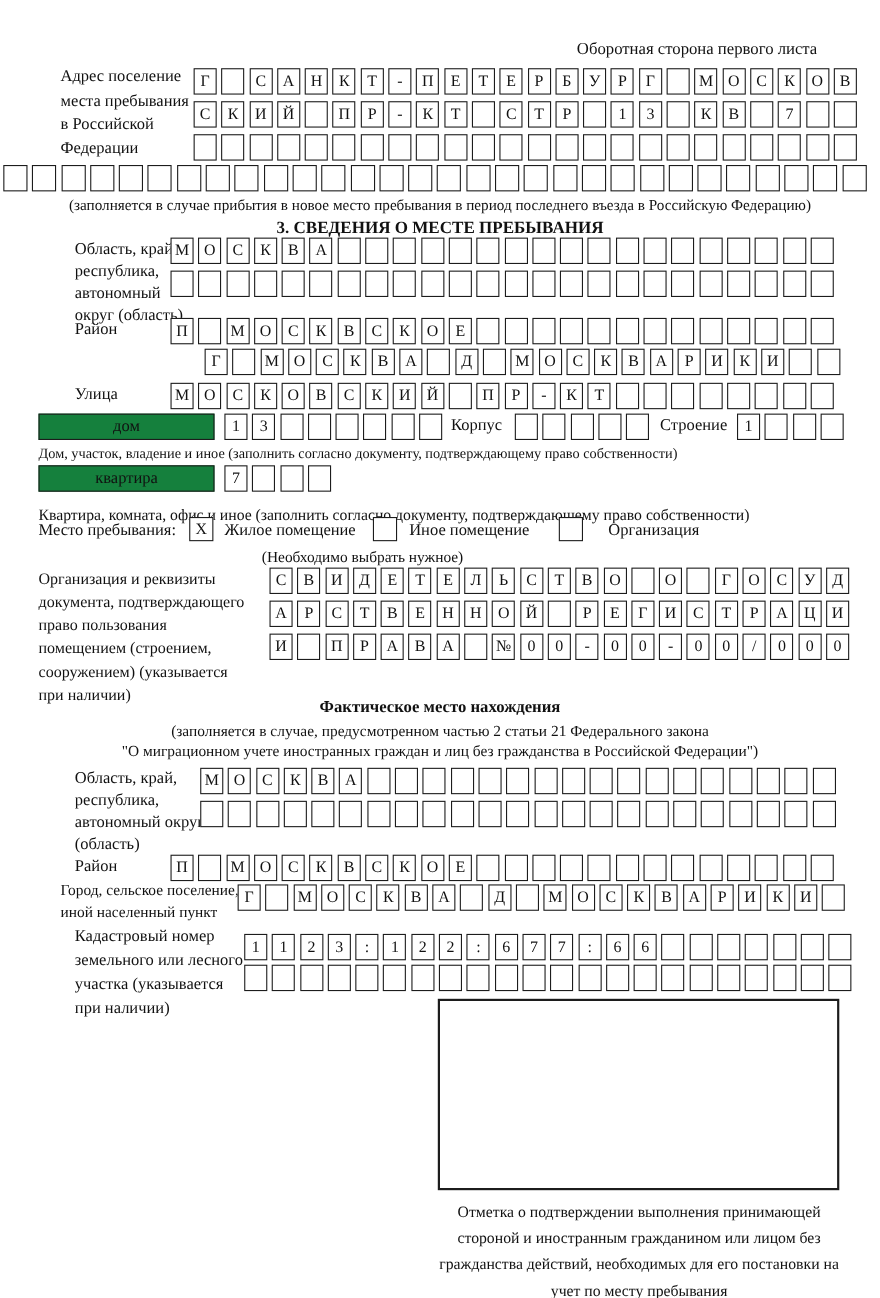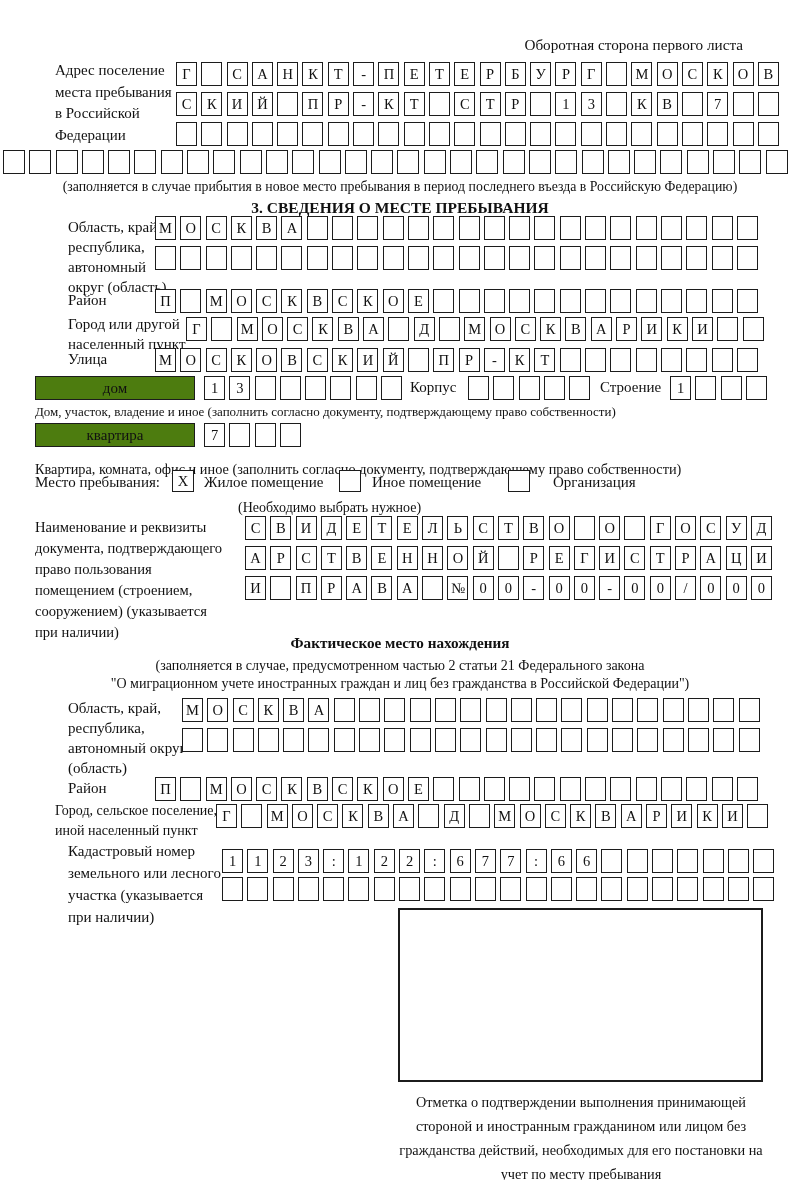--- a/index.html
+++ b/index.html
@@ -8,21 +8,21 @@
   .cells{position:absolute;display:flex;gap:4.3px;}
   .cell{flex:0 0 auto;width:21px;height:24px;border:1.6px solid #1c1c1c;box-sizing:border-box;
         display:flex;align-items:center;justify-content:center;
         font-size:14.5px;line-height:1;background:#fff;}
   .cells.wide .cell{width:22px;}
   .lbl{position:absolute;font-size:15px;line-height:21.5px;white-space:pre-line;}
   .small-lh{line-height:20px;}
   .note{position:absolute;left:0;width:800px;text-align:center;font-size:13.8px;}
   .title{position:absolute;left:0;width:800px;text-align:center;font-weight:bold;font-size:15.5px;}
   .wbox{position:absolute;height:24px;border:1.6px solid #1c1c1c;box-sizing:border-box;
-        display:flex;align-items:center;justify-content:center;font-size:15px;background:#4d7c0f;}
+        display:flex;align-items:center;justify-content:center;font-size:15px;background:#15803d;}
   .inline-lbl{position:absolute;font-size:15px;white-space:nowrap;}
   .chk{position:absolute;width:22px;height:22px;border:1.6px solid #1c1c1c;box-sizing:border-box;
        display:flex;align-items:center;justify-content:center;font-size:14.5px;background:#fff;}
   .stamp{position:absolute;left:398px;top:908px;width:365px;height:174px;border:2px solid #1c1c1c;
          box-sizing:border-box;background:#fff;}
   .caption{position:absolute;left:388px;top:1090px;width:386px;text-align:center;
            font-size:14.3px;line-height:24px;}
   .hdr-note{position:absolute;top:19px;right:57px;font-size:15.2px;margin-top:17px;}
 </style>
 </head>
@@ -228,22 +228,20 @@
       <div class="cell"></div>
       <div class="cell"></div>
       <div class="cell"></div>
       <div class="cell"></div>
       <div class="cell"></div>
       <div class="cell"></div>
       <div class="cell"></div>
       <div class="cell"></div>
     </div>
 
-  <div class="lbl small-lh" style="left:68px;top:314px;width:125px;">Город или другой
-населенный пункт</div>
   <div class="cells" style="left:186px;top:317px;">
       <div class="cell">Г</div>
       <div class="cell"></div>
       <div class="cell">М</div>
       <div class="cell">О</div>
       <div class="cell">С</div>
       <div class="cell">К</div>
       <div class="cell">В</div>
       <div class="cell">А</div>
       <div class="cell"></div>
@@ -330,21 +328,21 @@
 
   <div class="inline-lbl" style="left:35px;top:474px;">Место пребывания:</div>
   <div class="chk" style="left:172px;top:470px;">X</div>
   <div class="inline-lbl" style="left:204px;top:474px;">Жилое помещение</div>
   <div class="chk" style="left:339px;top:470px;"></div>
   <div class="inline-lbl" style="left:372px;top:474px;">Иное помещение</div>
   <div class="chk" style="left:508px;top:470px;"></div>
   <div class="inline-lbl" style="left:553px;top:474px;">Организация</div>
   <div class="inline-lbl" style="left:238px;top:500px;font-size:14px;">(Необходимо выбрать нужное)</div>
 
-  <div class="lbl" style="left:35px;top:517px;width:215px;line-height:21px;font-size:14.6px;">Наименование и реквизиты
+  <div class="lbl" style="left:35px;top:517px;width:215px;line-height:21px;font-size:14.6px;">Организация и реквизиты
 документа, подтверждающего
 право пользования
 помещением (строением,
 сооружением) (указывается
 при наличии)</div>
   <div class="cells" style="left:245px;top:516px;">
       <div class="cell">С</div>
       <div class="cell">В</div>
       <div class="cell">И</div>
       <div class="cell">Д</div>

